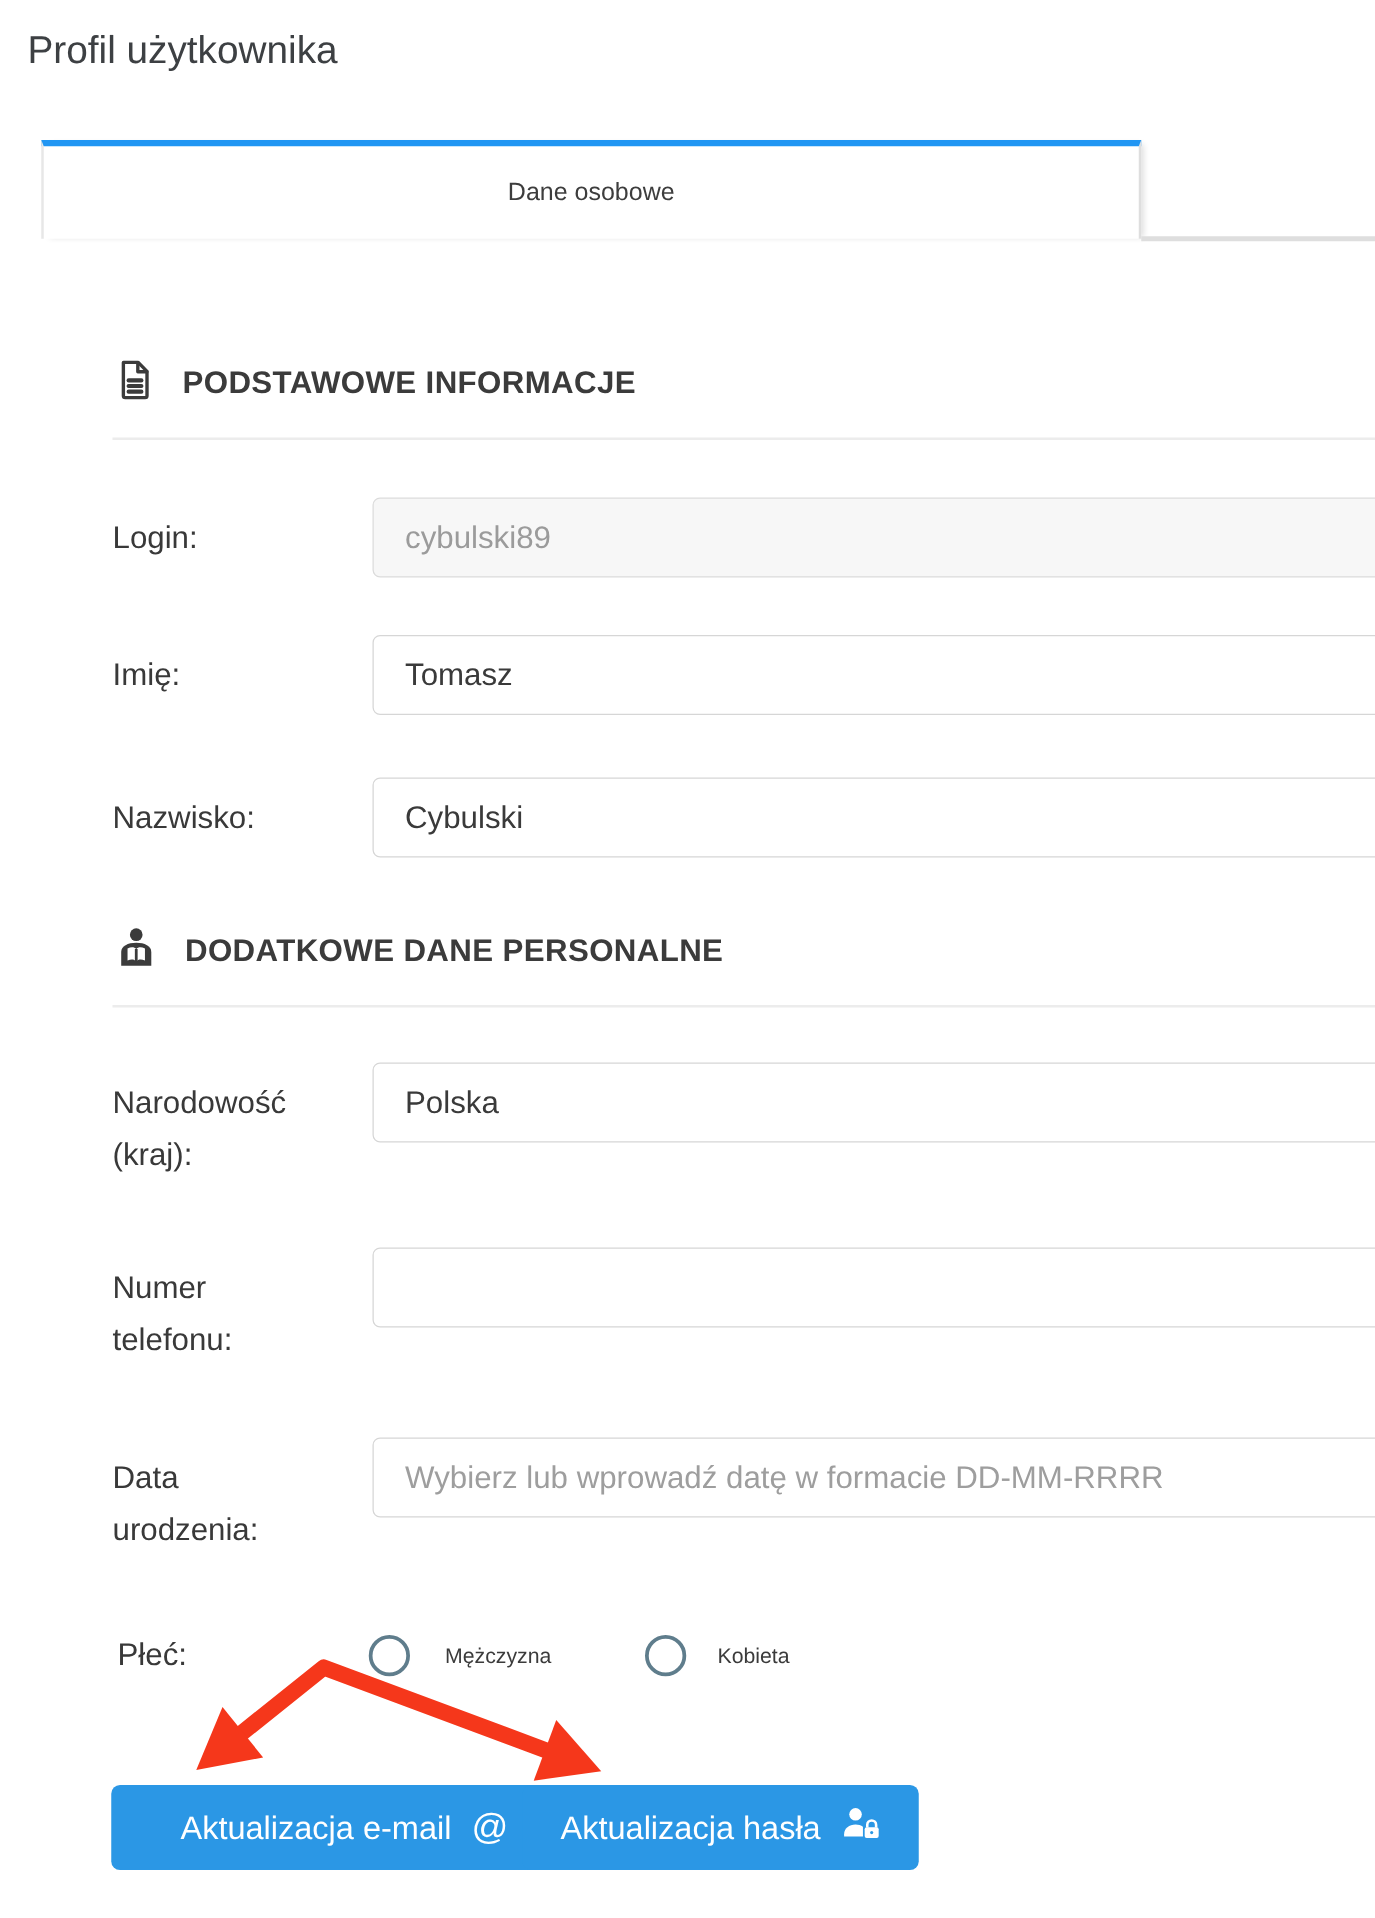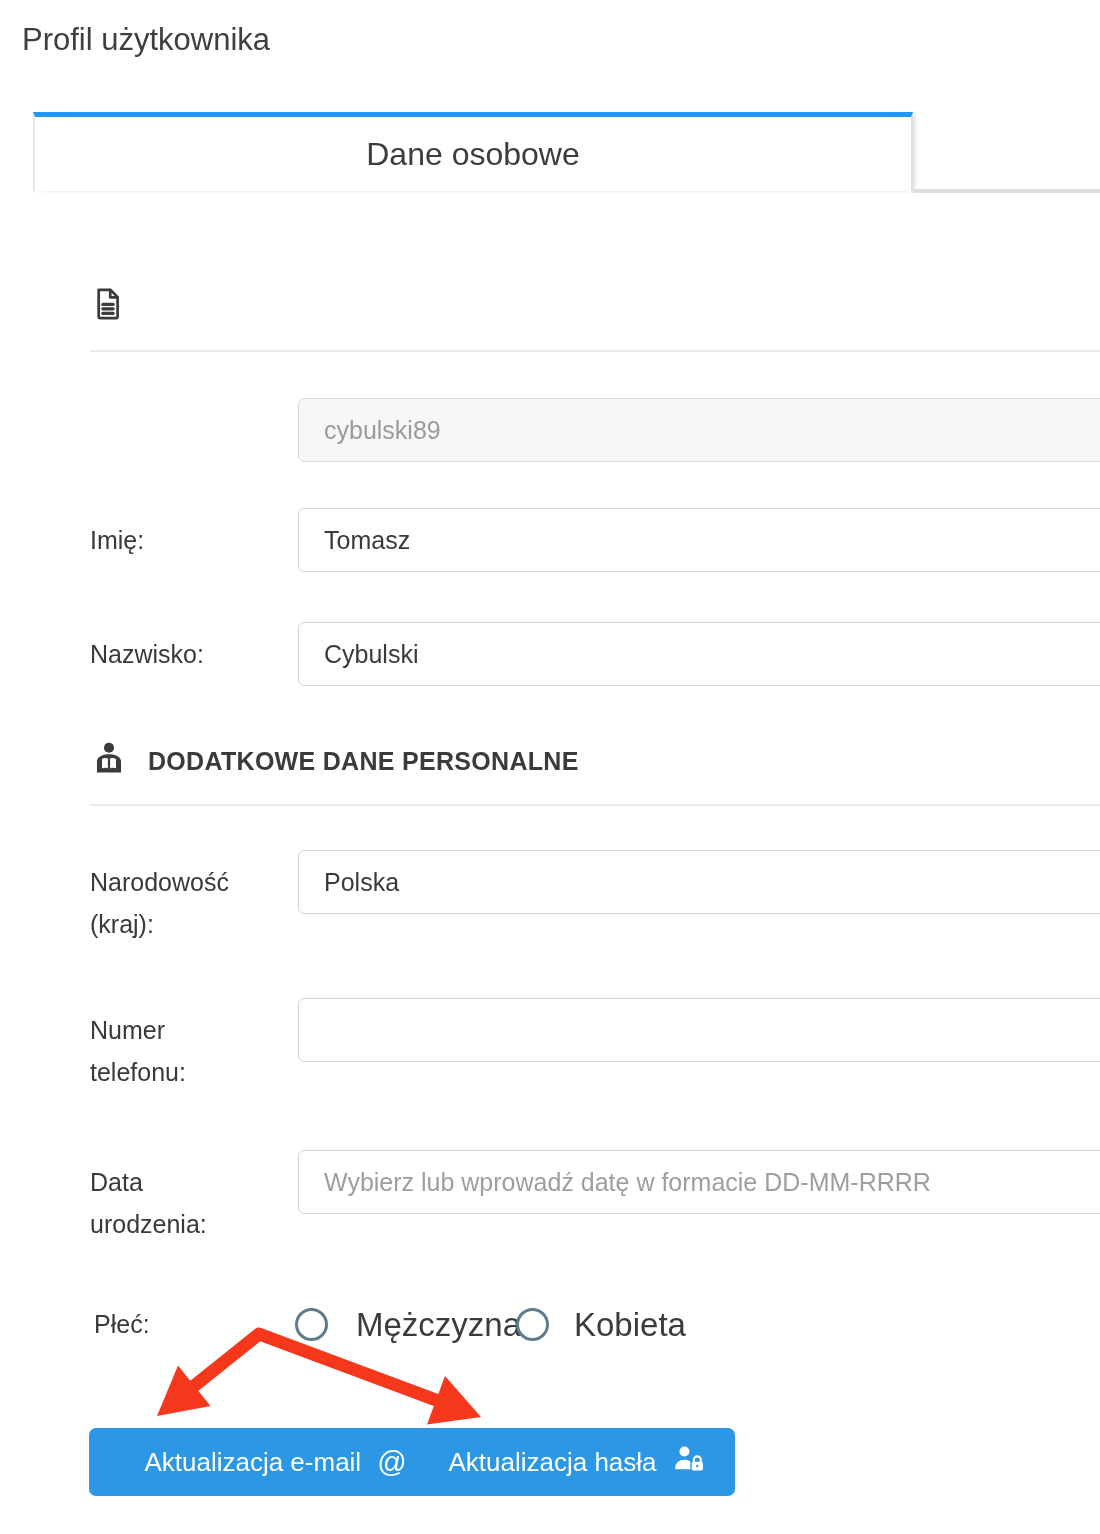--- a/index.html
+++ b/index.html
@@ -13,21 +13,21 @@
     font-size:31px;font-weight:400;color:#3d4043;
   }
   
   .tab{
     position:absolute;left:33px;top:112px;width:880px;height:79px;
     box-sizing:border-box;background:#fff;
     border-top:5px solid #2196f3;
     border-left:2px solid #e7e7e7;border-right:2px solid #dedede;
     box-shadow:4px 1px 5px -2px rgba(0,0,0,0.14);
     display:flex;align-items:center;justify-content:center;
-    font-size:32px;color:#3d3d3d;cursor:pointer;
+    font-size:20px;color:#3d3d3d;cursor:pointer;
   }
   .tab-bottom-strip{
     position:absolute;left:913px;top:189px;width:187px;height:4px;
     background:#dedede;
   }
   
   .section-header{
     position:absolute;left:90px;display:flex;align-items:center;gap:20px;
   }
   .section-header .sec-title{
@@ -53,21 +53,21 @@
   
   .gender-row{position:absolute;left:90px;top:1308px;height:34px;width:1010px;}
   .gender-row .field-label{
     position:absolute;left:4px;top:0;font-size:25px;line-height:33px;color:#393939;
   }
   .radio-circle{
     position:absolute;top:0;width:33px;height:33px;box-sizing:border-box;
     border:3px solid #5f7d8c;border-radius:50%;background:#fff;cursor:pointer;
   }
   .radio-label{
-    position:absolute;top:0;font-size:33px;line-height:33px;color:#3b3b3b;
+    position:absolute;top:0;font-size:17px;line-height:33px;color:#3b3b3b;
   }
   
   .action-btn{
     position:absolute;top:1428px;height:68px;border:none;border-radius:7px;
     background:#2b97e5;color:#ffffff;font-size:26px;font-family:inherit;
     display:flex;align-items:center;justify-content:center;gap:16px;
     cursor:pointer;padding:0;
   }
   .btn-email{left:89px;width:373px;}
   .btn-password{left:418px;width:317px;}
@@ -92,24 +92,26 @@
 <div class="section-header" style="top:286px;">
   <span class="icon-box">
     <svg width="36" height="36" viewBox="0 0 24 24" fill="none" stroke="#3b3b3b" stroke-width="1.8" stroke-linejoin="round" stroke-linecap="round">
       <path d="M5.8 2.6h7.9l4.7 4.8v13a1 1 0 0 1-1 1H6.8a1 1 0 0 1-1-1z"></path>
       <path d="M13.5 2.8v4.8h4.8"></path>
       <line x1="8.6" y1="12.2" x2="15.4" y2="12.2" stroke-width="2.2"></line>
       <line x1="8.6" y1="15.2" x2="15.4" y2="15.2" stroke-width="2.2"></line>
       <line x1="8.6" y1="18.2" x2="15.4" y2="18.2" stroke-width="2.2"></line>
     </svg>
   </span>
+  <span class="sec-title">PODSTAWOWE INFORMACJE</span>
 </div>
 <div class="divider" style="top:350px;"></div>
 
 <div class="row" style="top:398px;">
+  <span class="field-label">Login:</span>
   <input class="text-input" disabled="" value="cybulski89" style="">
 </div>
 
 <div class="row" style="top:508px;">
   <span class="field-label">Imię:</span>
   <input class="text-input" value="Tomasz" style="">
 </div>
 
 <div class="row" style="top:622px;">
   <span class="field-label">Nazwisko:</span>

